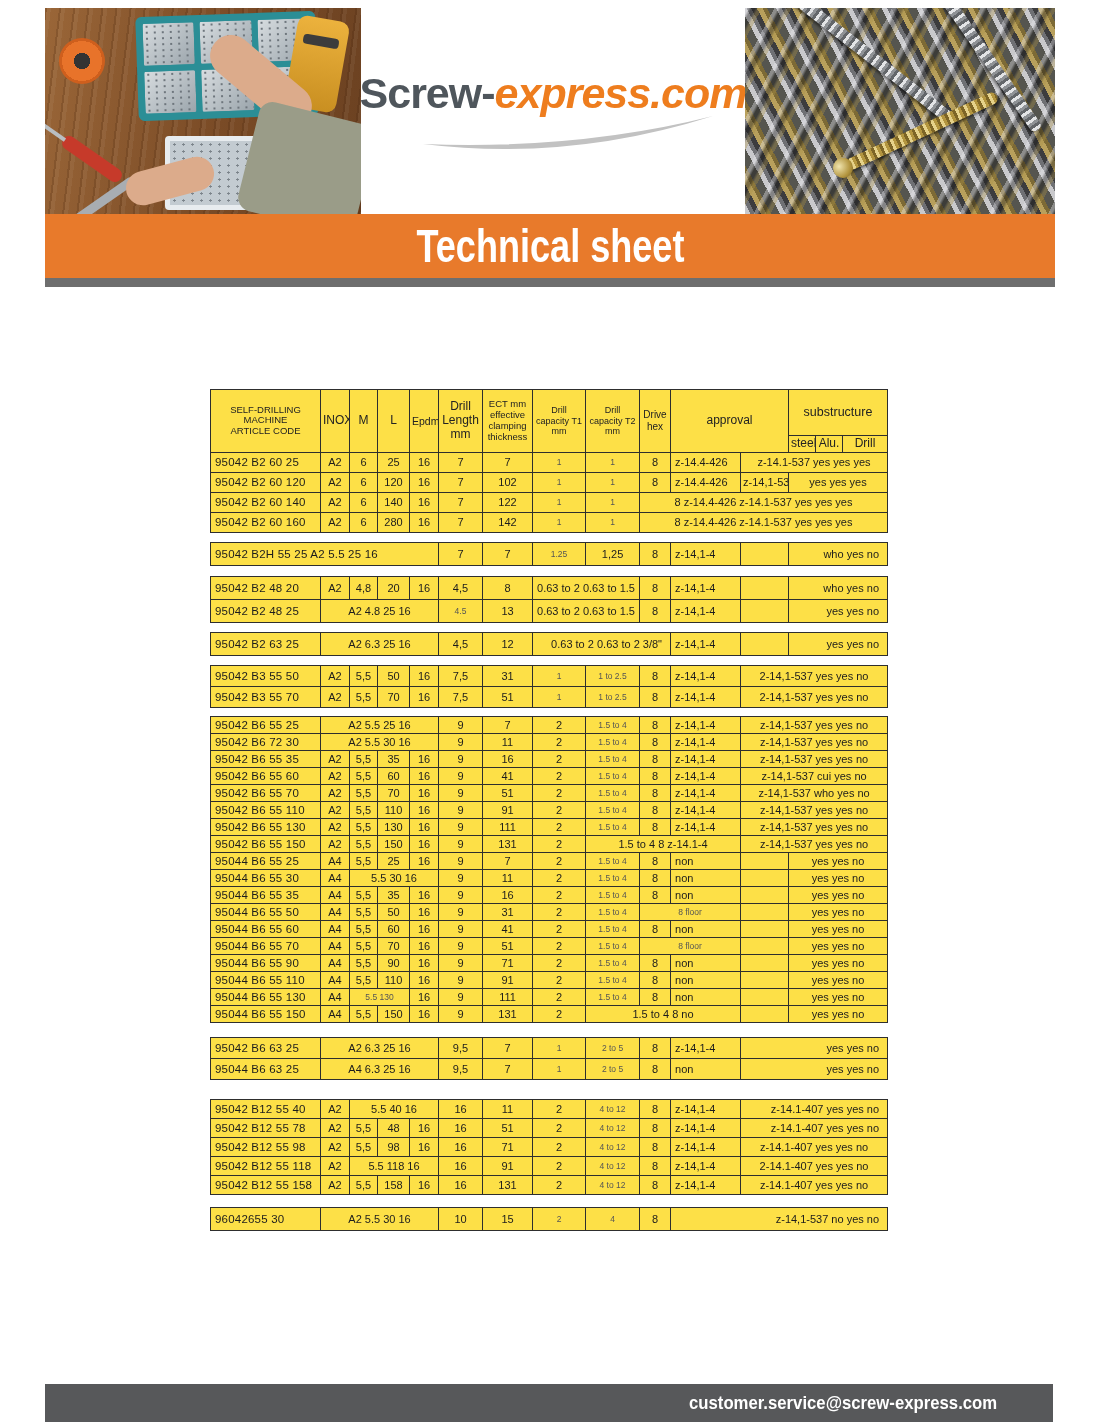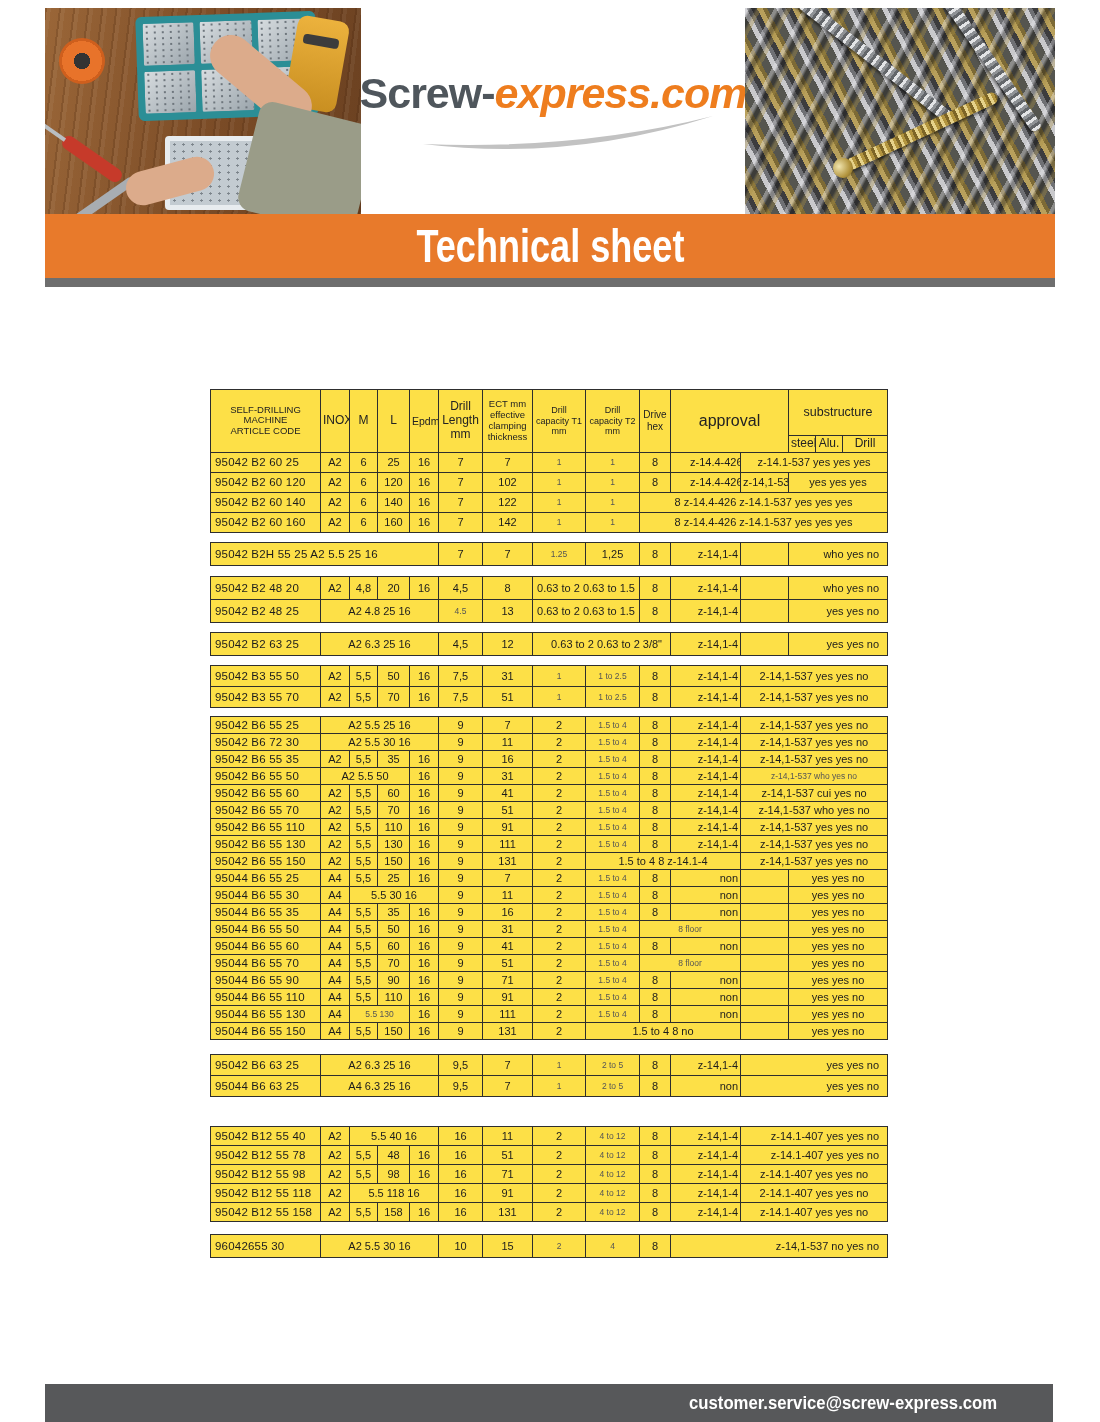--- a/index.html
+++ b/index.html
@@ -73,28 +73,28 @@
   
   .table-area{position:absolute;left:210px;top:389px;width:680px;color:#1c1c1c;}
   table.tbl{border-collapse:collapse;table-layout:fixed;width:678px;background:#fde047;}
   .tbl td,.tbl th{border:1.4px solid #2e2e2e;font-size:11px;text-align:center;
     padding:1px 2px;overflow:hidden;white-space:nowrap;box-sizing:border-box;}
   .tbl th{font-weight:normal;white-space:pre-line;line-height:1.15;vertical-align:middle;color:#222;}
   .tbl td{height:20px;}
   .rh23 td{height:23px;} .rh21 td{height:21px;} .rh17 td{height:17px;} .rh19 td{height:19px;}
   td.r{text-align:right;padding-right:8px;}
   td.cd{text-align:left;padding-left:4px;font-size:11.5px;letter-spacing:.2px;}
-  td.ap{text-align:right;padding-left:19px;}
+  td.ap{text-align:left;padding-left:4px;}
   td.sm{font-size:8.5px;color:#555;}
   th.h-code{font-size:9.5px;} th.h-sm{font-size:10.5px;} th.h-dlen{font-size:12px;}
   th.h-ect{font-size:9.5px;} th.h-cap{font-size:9px;} th.h-hex{font-size:10px;}
-  th.h-app{font-size:16px;} th.h-sub{font-size:12.5px;height:28px;} th.h-base{font-size:12px;}
+  th.h-app{font-size:12px;} th.h-sub{font-size:12.5px;height:28px;} th.h-base{font-size:12px;}
   thead tr:first-child th{height:46px;}
   .mt9{margin-top:9px;} .mt10{margin-top:10px;} .mt8{margin-top:8px;}
-  .mt14{margin-top:14px;} .mt13{margin-top:29px;} .mt12{margin-top:12px;}
+  .mt14{margin-top:14px;} .mt13{margin-top:19px;} .mt12{margin-top:12px;}
 </style>
 </head>
 <body>
 
 <div class="photo photo-left">
   <div class="pl-tape"></div>
   <div class="pl-box">
     <div class="pl-cell"></div>
       <div class="pl-cell"></div>
     <div class="pl-cell"></div>
@@ -222,21 +222,21 @@
           <td>7</td>
           <td>122</td>
           <td class="sm">1</td>
           <td class="sm">1</td>
           <td colspan="6">8 z-14.4-426 z-14.1-537 yes yes yes</td>
         </tr>
         <tr>
           <td class="cd">95042 B2 60 160</td>
           <td>A2</td>
           <td>6</td>
-          <td>160</td>
+          <td>280</td>
           <td>16</td>
           <td>7</td>
           <td>142</td>
           <td class="sm">1</td>
           <td class="sm">1</td>
           <td colspan="6">8 z-14.4-426 z-14.1-537 yes yes yes</td>
         </tr>
       </tbody>
   </table>
 
@@ -447,32 +447,20 @@
           <td>16</td>
           <td>9</td>
           <td>16</td>
           <td>2</td>
           <td class="sm">1.5 to 4</td>
           <td>8</td>
           <td class="ap">z-14,1-4</td>
           <td colspan="4">z-14,1-537 yes yes no</td>
         </tr>
         <tr>
-          <td class="cd">95042 B6 55 50</td>
-          <td colspan="3">A2 5.5 50</td>
-          <td>16</td>
-          <td>9</td>
-          <td>31</td>
-          <td>2</td>
-          <td class="sm">1.5 to 4</td>
-          <td>8</td>
-          <td class="ap">z-14,1-4</td>
-          <td colspan="4" class="sm">z-14,1-537 who yes no</td>
-        </tr>
-        <tr>
           <td class="cd">95042 B6 55 60</td>
           <td>A2</td>
           <td>5,5</td>
           <td>60</td>
           <td>16</td>
           <td>9</td>
           <td>41</td>
           <td>2</td>
           <td class="sm">1.5 to 4</td>
           <td>8</td>

